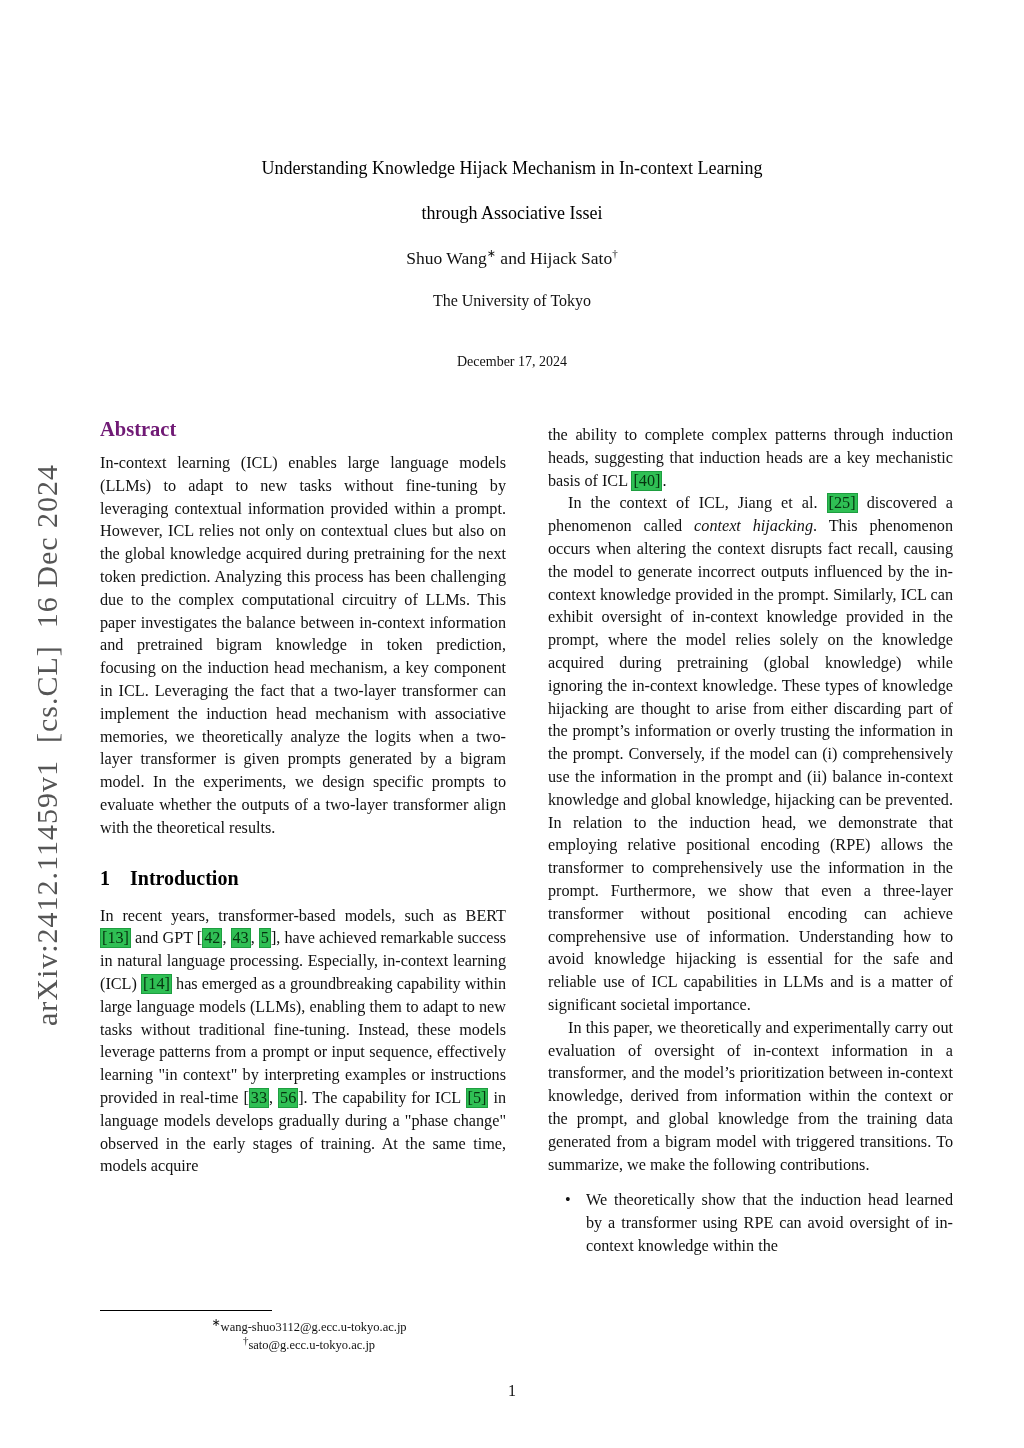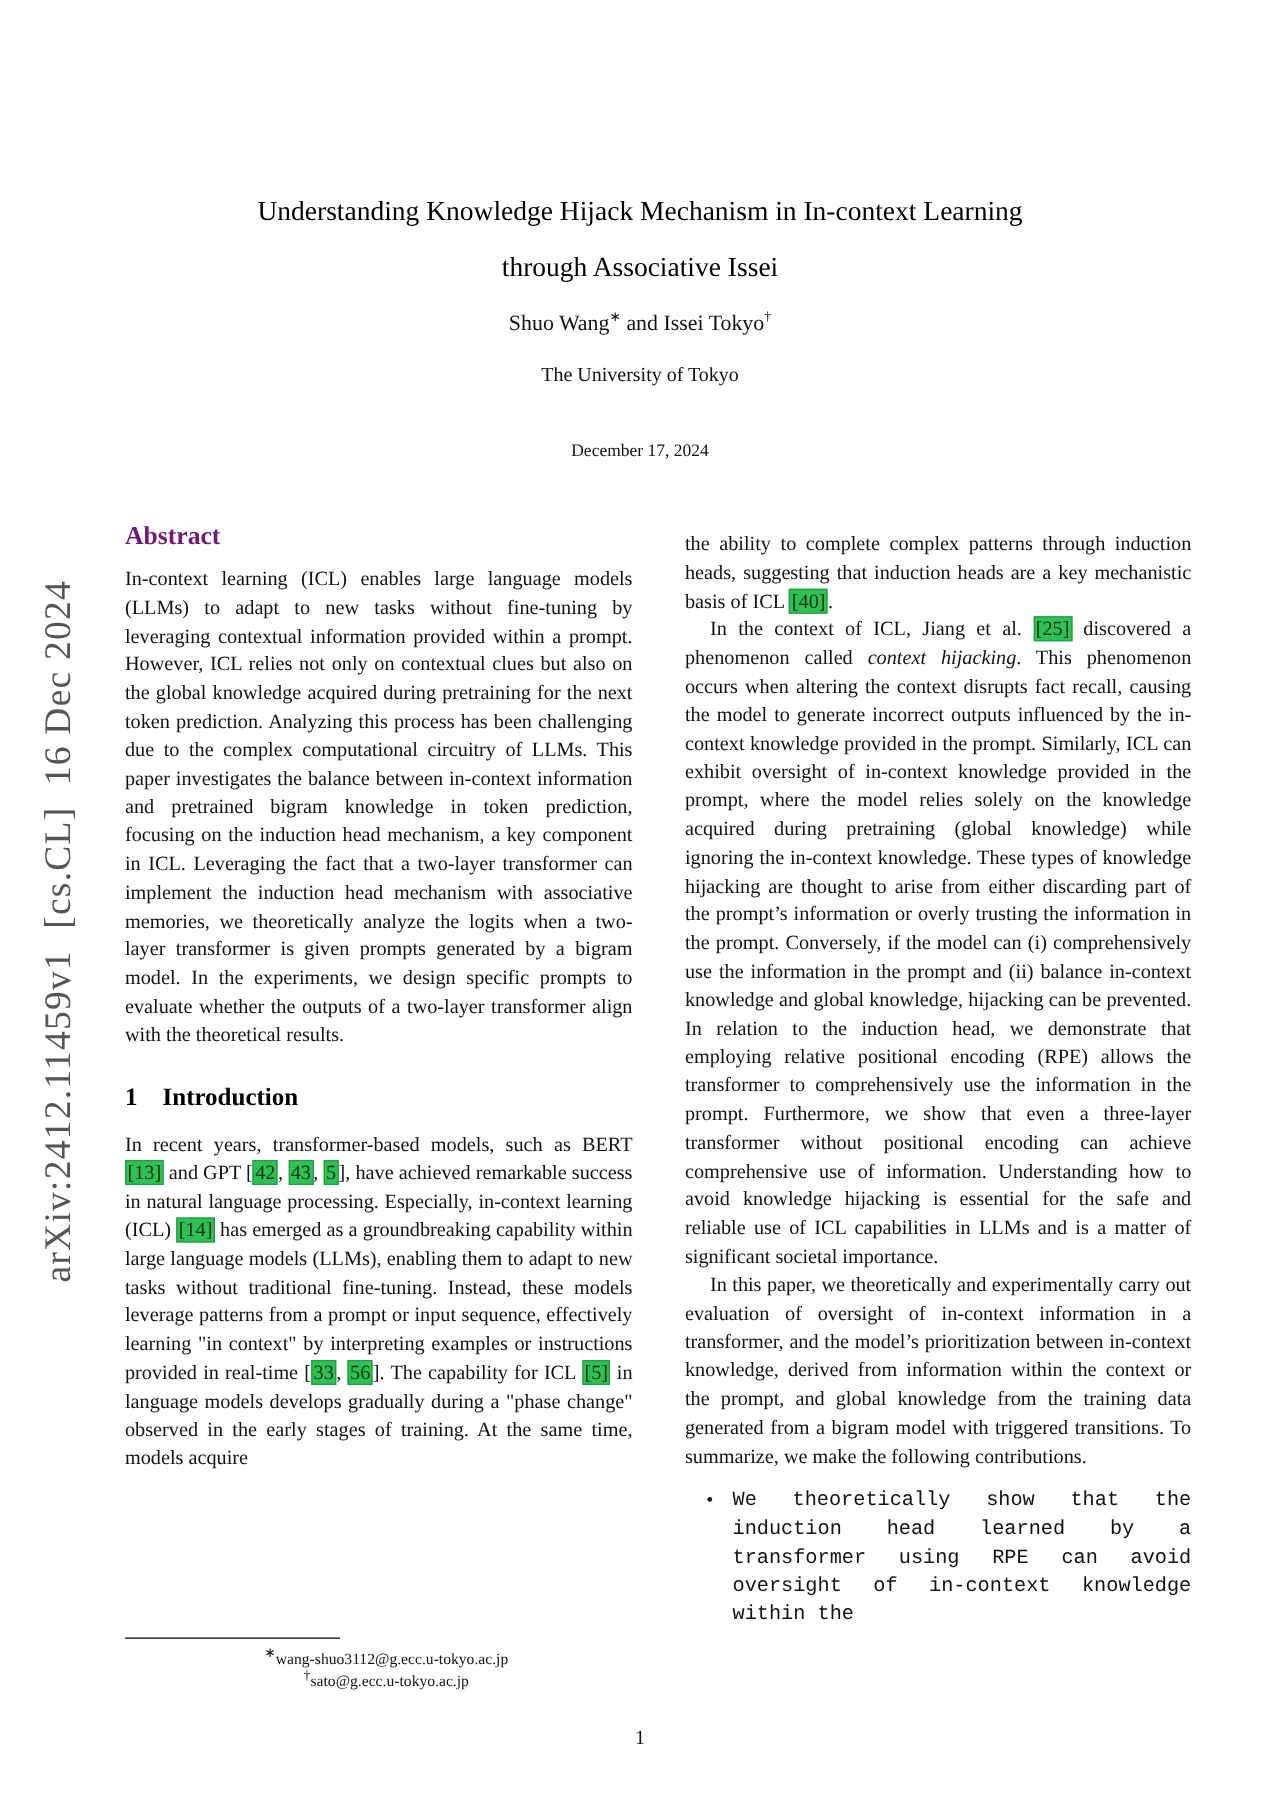--- a/index.html
+++ b/index.html
@@ -11,21 +11,21 @@
   }
   .page { position: relative; width: 1024px; height: 1448px; background: #ffffff; overflow: hidden; }
 
   .arxiv-watermark {
     position: absolute; left: 47px; top: 745px;
     transform: translate(-50%, -50%) rotate(-90deg);
     white-space: pre; font-size: 30px; letter-spacing: 1px;
     color: var(--watermark-gray);
   }
 
-  .title { position: absolute; top: 146px; left: 0; width: 100%; text-align: center; font-size: 22px; line-height: 45px; color: #000; }
+  .title { position: absolute; top: 146px; left: 0; width: 100%; text-align: center; font-size: 18px; line-height: 45px; color: #000; }
   .authors { position: absolute; top: 248px; left: 0; width: 100%; text-align: center; font-size: 17.5px; }
   .affiliation { position: absolute; top: 292px; left: 0; width: 100%; text-align: center; font-size: 16px; }
   .date { position: absolute; top: 354px; left: 0; width: 100%; text-align: center; font-size: 14px; }
   sup { font-size: 11px; vertical-align: super; line-height: 0; }
 
   .col { position: absolute; }
   .col-left { left: 100px; top: 418px; width: 406px; }
   .col-right { left: 548px; top: 424px; width: 405px; }
 
   .body-text { font-size: 16.2px; line-height: 22.8px; text-align: justify; margin: 0; hyphens: auto; -webkit-hyphens: auto; }
@@ -38,41 +38,41 @@
     background: var(--cite-green);
     border: 1px solid #1e9e40;
     color: #06330f;
     padding: 0 1px;
     white-space: nowrap;
   }
   em { font-style: italic; }
 
   .bullet-item { display: flex; margin-top: 13px; padding-left: 17px; }
   .bullet-marker { flex: 0 0 21px; width: 21px; font-size: 16.2px; line-height: 22.8px; }
-  .bullet-text { flex: 1; font-family: Liberation Mono, monospace; }
+  .bullet-text { flex: 1; }
 
   .footnotes { position: absolute; left: 100px; top: 1310px; width: 406px; text-align: center; }
   .footnote-rule { width: 172px; border-top: 1.2px solid #000; margin-bottom: 7px; }
   .footnote { font-size: 12.5px; line-height: 18px; padding-left: 12px; }
 
   .page-number { position: absolute; top: 1382px; left: 0; width: 100%; text-align: center; font-size: 16px; }
 </style>
 </head>
 <body>
 
 <div class="page">
 
   <div class="arxiv-watermark">arXiv:2412.11459v1  [cs.CL]  16 Dec 2024</div>
 
   <div class="title">
     <div>Understanding Knowledge Hijack Mechanism in In-context Learning</div>
     <div>through Associative Issei</div>
   </div>
 
-  <div class="authors"><span>Shuo Wang</span><sup>∗</sup><span> and </span><span>Issei Tokyo</span><sup>†</sup></div>
+  <div class="authors"><span>Shuo Wang</span><sup>∗</sup><span> and </span><span>Hijack Sato</span><sup>†</sup></div>
 
   <div class="affiliation">The University of Tokyo</div>
 
   <div class="date">December 17, 2024</div>
 
   <div class="col col-left">
     <div class="abstract-heading">Abstract</div>
     <p class="body-text">In-context learning (ICL) enables large language models (LLMs) to adapt to new tasks without fine-tuning by leveraging contextual information provided within a prompt. However, ICL relies not only on contextual clues but also on the global knowledge acquired during pretraining for the next token prediction. Analyzing this process has been challenging due to the complex computational circuitry of LLMs. This paper investigates the balance between in-context information and pretrained bigram knowledge in token prediction, focusing on the induction head mechanism, a key component in ICL. Leveraging the fact that a two-layer transformer can implement the induction head mechanism with associative memories, we theoretically analyze the logits when a two-layer transformer is given prompts generated by a bigram model. In the experiments, we design specific prompts to evaluate whether the outputs of a two-layer transformer align with the theoretical results.</p>
     <div class="section-heading">
       <span class="section-number">1</span><span>Introduction</span>

